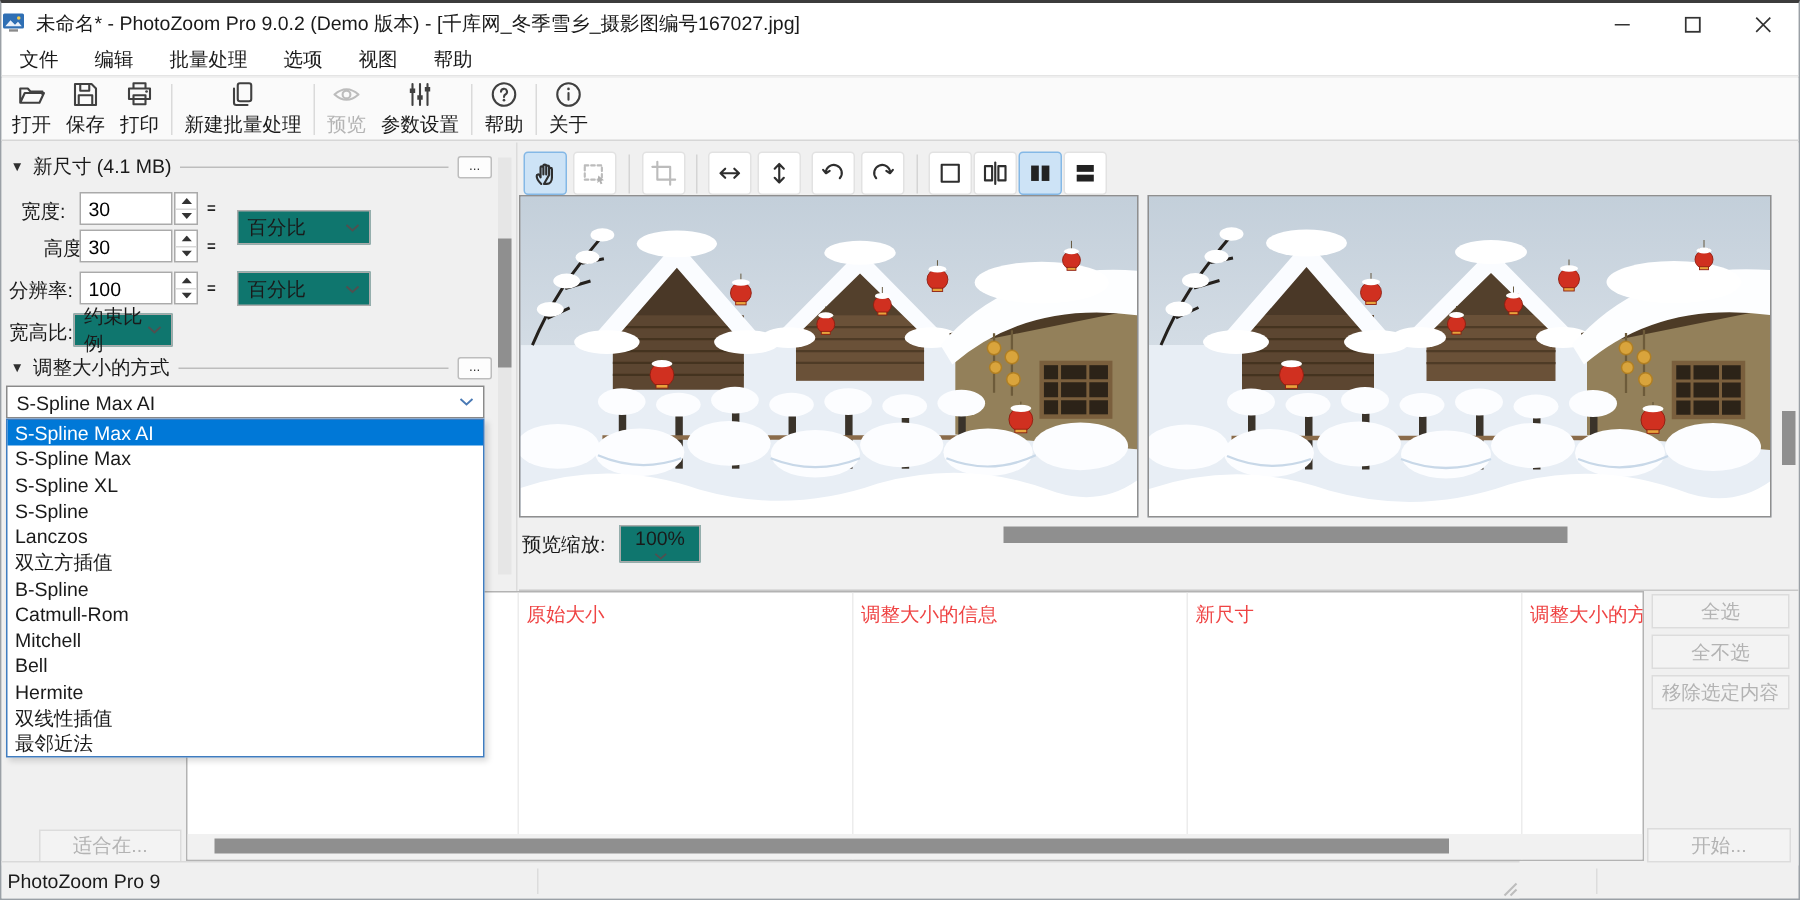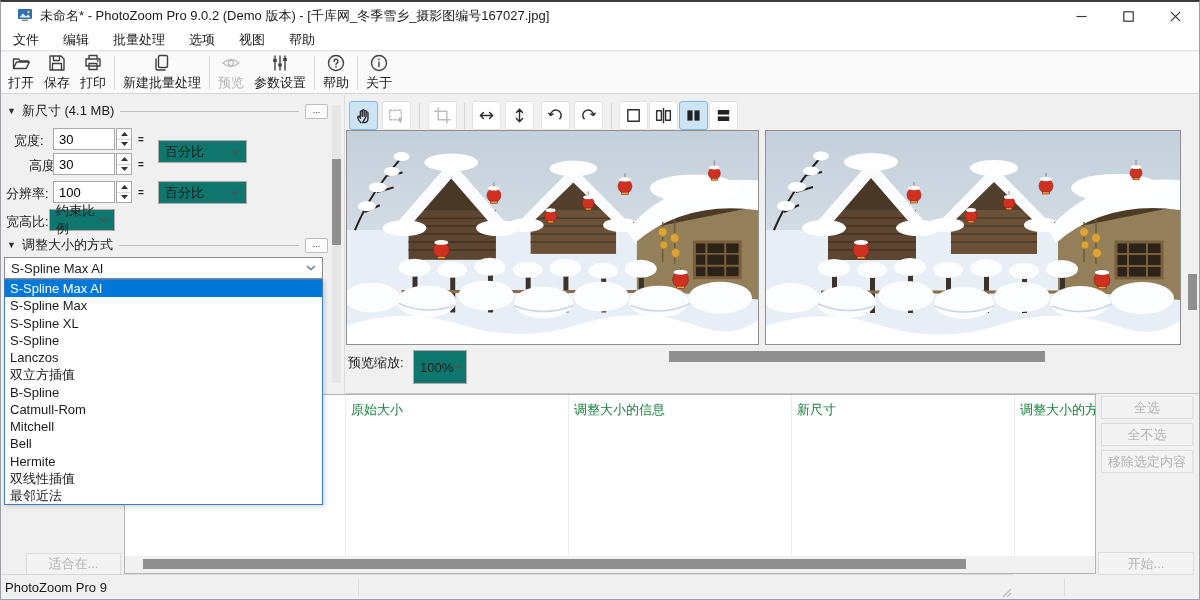--- a/index.html
+++ b/index.html
@@ -3,21 +3,21 @@
 <meta charset="utf-8">
 <style>
   * { margin:0; padding:0; box-sizing:border-box; }
   html,body { background:#d8d8d8; }
   body { font-family:"Liberation Sans","DejaVu Sans",sans-serif; font-size:13px; color:#1a1a1a; }
   .app { position:relative; width:1200px; height:600px; background:#f0f0f0;
          border:1px solid #9aa0a6; border-top:2px solid #3c3c3c; overflow:hidden; }
 
   
   .titlebar { position:absolute; top:0; left:0; right:0; height:28px; background:#fff;
-              display:flex; align-items:center; padding-left:16px; gap:7px; }
+              display:flex; align-items:center; padding-left:0; gap:7px; }
   .title-text { font-size:13px; white-space:nowrap; }
   .win-controls { margin-left:auto; display:flex; height:100%; }
   .win-btn { width:47px; height:100%; display:flex; align-items:center; justify-content:center; }
 
   
   .menubar { position:absolute; top:28px; left:0; right:0; height:21px; background:#fff;
              border-bottom:1px solid #e4e4e4; display:flex; align-items:center; padding-left:0; }
   .menu-item { padding:2px 12px; }
 
   
@@ -76,21 +76,21 @@
   .photo { position:absolute; top:35px; height:215px; border:1px solid #8f8f8f; background:#cfd9e4; overflow:hidden; }
   .photo svg { display:block; width:100%; height:100%; }
   .zoom-label { position:absolute; left:2px; top:259px; }
   .hscroll-thumb { position:absolute; left:323px; top:256px; width:376px; height:11px; background:#8f8f8f; }
   .pvscroll-thumb { position:absolute; left:842px; top:179px; width:9px; height:36px; background:#8f8f8f; }
 
   
   .bottom { position:absolute; left:0; top:392px; width:1200px; height:183px; background:#f0f0f0; }
   .btable { position:absolute; left:123px; top:0; width:972px; height:180px; background:#fff;
             border:1px solid #b3b3b3; overflow:hidden; }
-  .th { position:absolute; top:6px; white-space:nowrap; color:#15803d; }
+  .th { position:absolute; top:6px; white-space:nowrap; color:#ef4444; }
   .colline { position:absolute; top:0; bottom:0; width:1px; background:#ececec; }
   .tscroll-track { position:absolute; left:0; right:0; bottom:0; height:17px; background:#f1f1f1; }
   .tscroll-thumb { position:absolute; left:18px; top:3px; width:823px; height:10px; background:#8f8f8f; }
   .gbtn { position:absolute; background:#f3f3f3; border:1px solid #dcdcdc; color:#b3b3b3;
           display:flex; align-items:center; justify-content:center; white-space:nowrap; }
 
   
   .statusbar { position:absolute; left:0; bottom:0; width:1012px; height:25px; background:#f0f0f0;
                border-top:1px solid #d9d9d9; display:flex; align-items:center; padding-left:4px; }
   .sb-div { position:absolute; top:4px; width:1px; height:17px; background:#dcdcdc; }
@@ -544,21 +544,21 @@
           <use href="#snowscene"></use>
         </svg>
     </div>
     <div class="photo" style="left:419px; width:416px;">
       <svg viewBox="0 0 414 215" preserveAspectRatio="xMidYMid slice">
           <use href="#snowscene"></use>
         </svg>
     </div>
 
     <span class="zoom-label">预览缩放:</span>
-    <div class="combo" style="left:67px; top:255px; width:54px; height:34px;">
+    <div class="combo" style="left:67px; top:255px; width:54px; height:25px;flex-direction:column;">
       <span>100%</span>
       <svg class="chev" width="9" height="6" viewBox="0 0 10 6">
           <path d="M1 1 l4 3.6 L9 1" fill="none" stroke="#505050" stroke-width="1.3"></path>
         </svg>
     </div>
     <div class="hscroll-thumb"></div>
     <div class="pvscroll-thumb"></div>
   </div>
 
   <div class="bottom">

